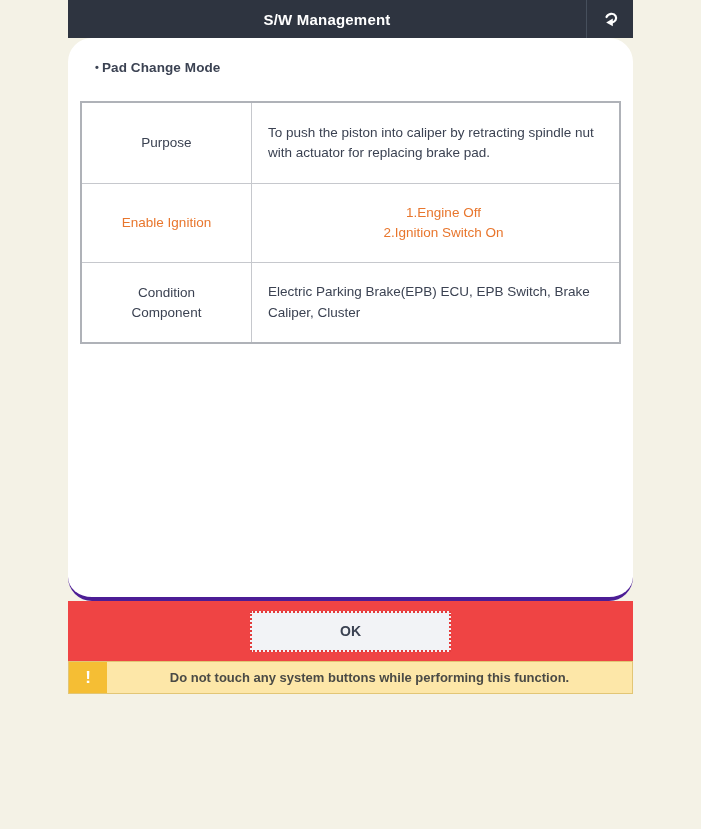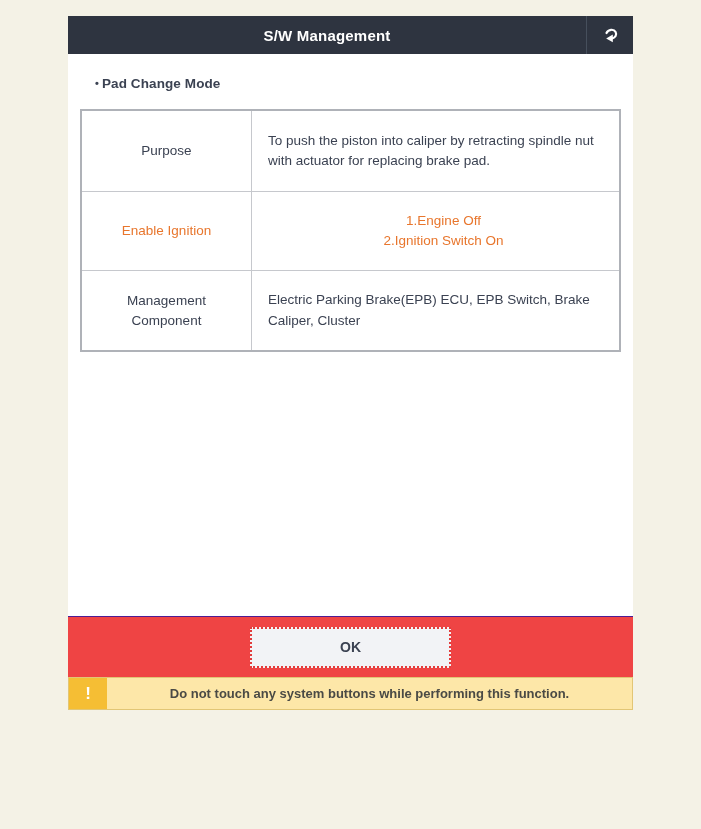--- a/index.html
+++ b/index.html
@@ -9,21 +9,21 @@
   body {
     width: 701px;
     height: 829px;
     background: #F4F2E6;
     font-family: "Liberation Sans", sans-serif;
     overflow: hidden;
   }
   .app {
     position: absolute;
     left: 68px;
-    top: 16px;
+    top: 0;
     width: 565px;
     height: 694px;
     display: flex;
     flex-direction: column;
   }
 
   
   .titlebar {
     height: 38px;
     background: #2E3440;
@@ -49,39 +49,40 @@
     border-left: 1px solid #464F5C;
     cursor: pointer;
   }
   .titlebar-back svg { display: block; }
 
   
   .content {
     flex: 1 1 auto;
     background: #FFFFFF;
     position: relative;
-    border-bottom: 1px solid #4c1d95;
+    border-bottom: 4px solid #4c1d95;
+    border-radius: 24px;
   }
   .section-title {
     margin: 0;
     padding: 22px 0 0 27px;
     font-size: 13.5px;
     font-weight: bold;
     color: #3B4252;
     letter-spacing: 0.1px;
   }
   .section-title .bullet {
     font-size: 11px;
     vertical-align: 1px;
     margin-right: 3px;
   }
 
   
   .info-table {
-    margin: 18px 12px 0 12px;
+    margin: 26px 12px 0 12px;
     border: 2px solid #AFB2B8;
     border-collapse: collapse;
     width: 541px;
     table-layout: fixed;
   }
   .info-table td {
     border: 1px solid #C6C8CD;
     font-size: 13.5px;
     color: #3B4252;
     vertical-align: middle;
@@ -194,21 +195,21 @@
         </tr>
         <tr class="r-enable">
           <td class="label">Enable Ignition</td>
           <td class="value">
             <span class="value-line">1.Engine Off</span>
             <span class="value-line">2.Ignition Switch On</span>
           </td>
         </tr>
         <tr class="r-component">
           <td class="label">
-            <span class="value-line">Management</span>
+            <span class="value-line">Condition</span>
             <span class="value-line">Component</span>
           </td>
           <td class="value">
             <span class="value-line">Electric Parking Brake(EPB) ECU, EPB Switch, Brake Caliper, Cluster</span>
           </td>
         </tr>
       </tbody>
     </table>
 
   </div>

